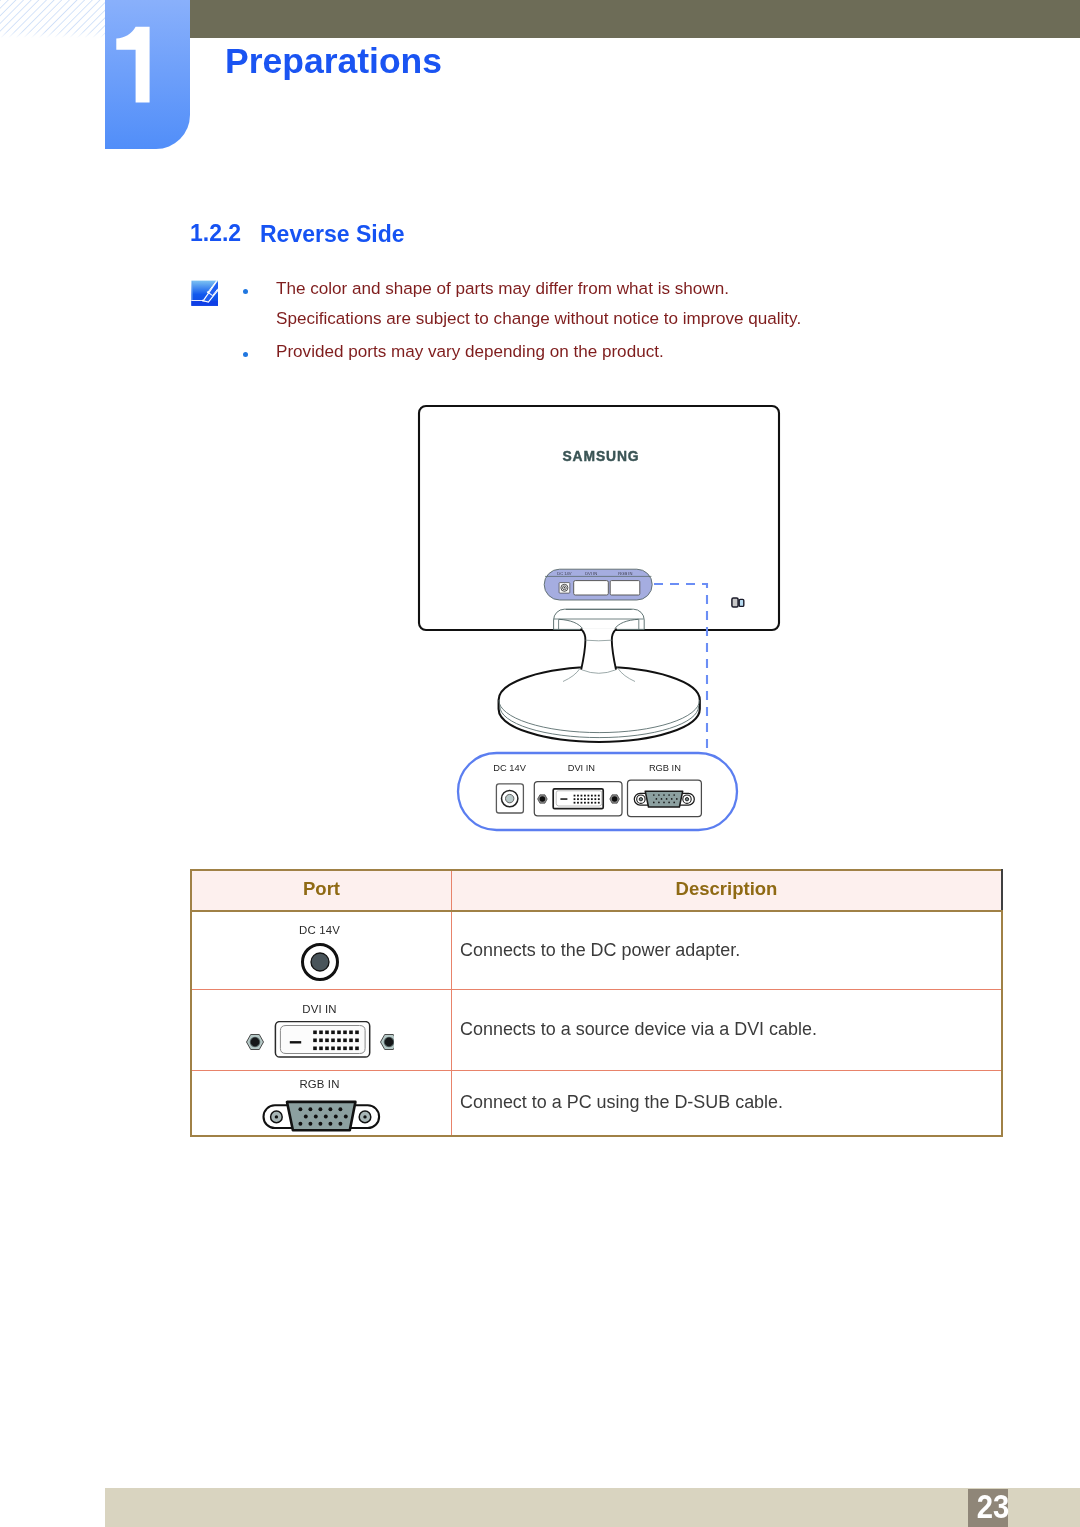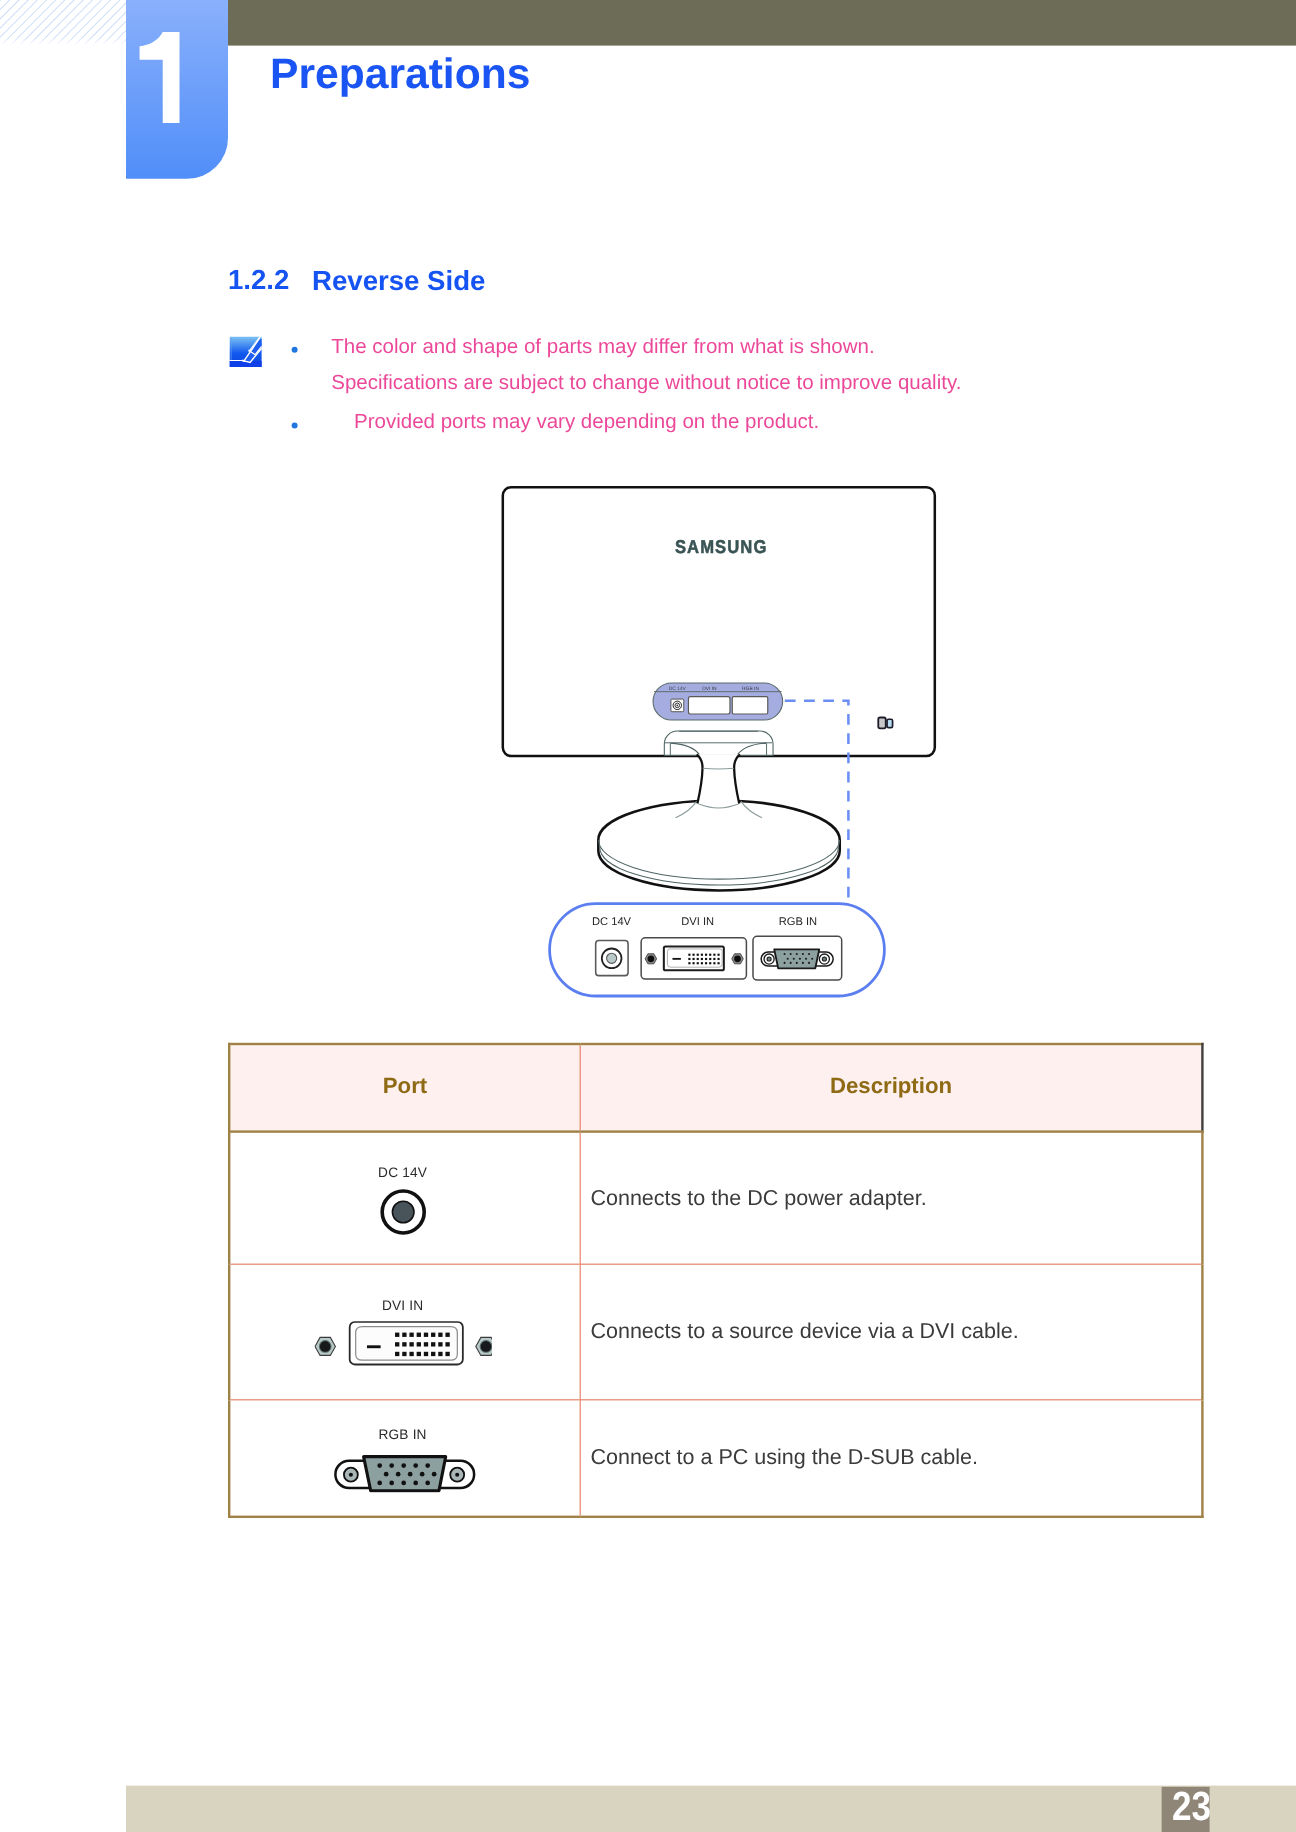--- a/index.html
+++ b/index.html
@@ -12,26 +12,26 @@
   #chapnum{position:absolute;left:105px;top:0;width:85px;height:149px;
            background:linear-gradient(180deg,#89b0fb 0%,#518ef9 100%);
            border-bottom-right-radius:34px;}
   #chaptitle{position:absolute;left:225px;top:44px;color:#1a54f2;font-size:35.5px;font-weight:bold;line-height:1;}
   
   #sec-num{position:absolute;left:190px;top:220px;color:#1653f3;font-size:23px;font-weight:bold;}
   #sec-title{position:absolute;left:260px;top:221px;color:#1653f3;font-size:23px;font-weight:bold;}
   
   #noteicon{position:absolute;left:191px;top:280px;}
   .nbullet{position:absolute;width:5.4px;height:5.4px;border-radius:50%;background:#2077e0;left:242.6px;}
-  .ntext{position:absolute;left:276px;color:#ec4899;font-size:17.1px;white-space:nowrap;}
+  .ntext{position:absolute;left:276px;color:#7f1d1d;font-size:17.1px;white-space:nowrap;}
   
   #diagram{position:absolute;left:400px;top:390px;}
   
   #ptable{position:absolute;left:190px;top:869px;width:813px;border-collapse:collapse;}
-  #ptable td,#ptable th{border:1px solid #e8836a;padding:16px;}
+  #ptable td,#ptable th{border:1px solid #e8836a;padding:0;}
   #ptable thead th{background:#fdf0ee;color:#8f6a14;font-size:18.5px;font-weight:bold;height:39px;vertical-align:middle;line-height:33px;
                    border-top:2px solid #a08146;border-bottom:2px solid #a08146;}
   #ptable th.c1{border-left:2px solid #a08146;width:259px;}
   #ptable thead th span{display:inline-block;position:relative;top:-2px;}
   #ptable th.c2{border-right:2px solid #404040;}
   #ptable td.pc{border-left:2px solid #a08146;text-align:center;vertical-align:middle;}
   #ptable td.dc{border-right:2px solid #a08146;color:#3b3b3b;font-size:17.95px;padding-left:8px;vertical-align:middle;}
   #ptable tr.last td{border-bottom:2px solid #a08146;}
   .portcell{display:flex;flex-direction:column;align-items:center;justify-content:center;position:relative;top:3px;left:-2px;}
   .plabel{font-size:11.4px;color:#2a2a2a;letter-spacing:.15px;margin-bottom:6px;line-height:1;}
@@ -101,21 +101,21 @@
     <path d="M16.0 11.6 L21.6 15.6" stroke="#ffffff" stroke-width="1.05" fill="none"></path>
     <path d="M21.6 15.6 L27.0 8.6" stroke="#ffffff" stroke-width="1.0" fill="none"></path>
 
     <path d="M11.0 19.4 L14.6 21.4 L11.2 21.6 Z" fill="#ffffff"></path>
   </svg>
   <div id="notes">
       <div class="nbullet" style="top: 288.7px;"></div>
       <div class="ntext" style="top: 279px;">The color and shape of parts may differ from what is shown.</div>
       <div class="ntext" style="top: 309px; text-align: center;">Specifications are subject to change without notice to improve quality.</div>
       <div class="nbullet" style="top: 351.7px;"></div>
-      <div class="ntext" style="top: 342px; margin-left: 19px;">Provided ports may vary depending on the product.</div>
+      <div class="ntext" style="top: 342px;">Provided ports may vary depending on the product.</div>
     </div>
 
   <svg id="diagram" width="400" height="450" viewBox="0 0 400 450">
 
     <g>
 
       <path d="M98.6 310 a100.6 33 0 0 1 201.2 0 v9 a100.6 33 0 0 1 -201.2 0 Z" fill="#fff" stroke="#111" stroke-width="2.1"></path>
 
       <path d="M98.8 310 a100.4 32.6 0 0 0 200.8 0" fill="none" stroke="#4f6464" stroke-width="0.85"></path>
       <path d="M99.8 316.2 a99.4 31.4 0 0 0 198.8 0" fill="none" stroke="#4f6464" stroke-width="0.85"></path>

